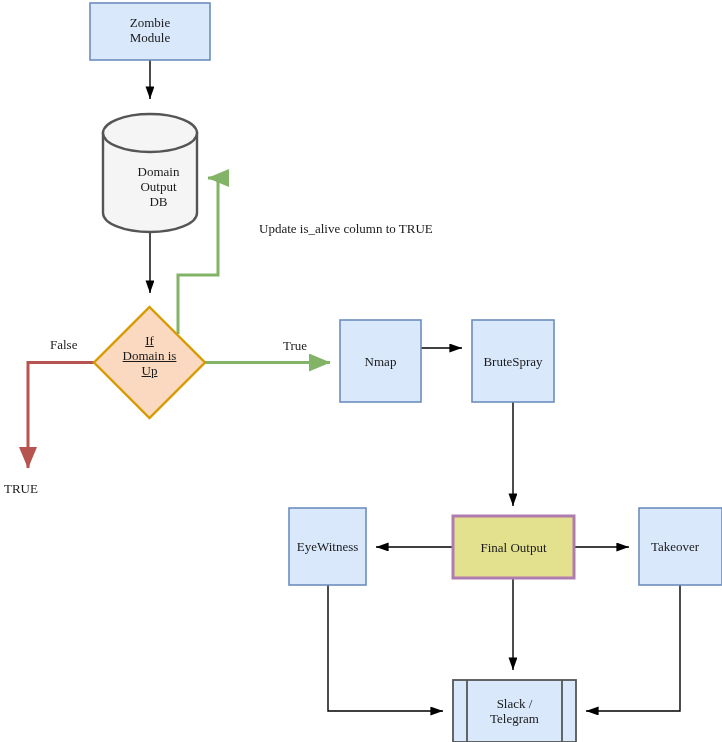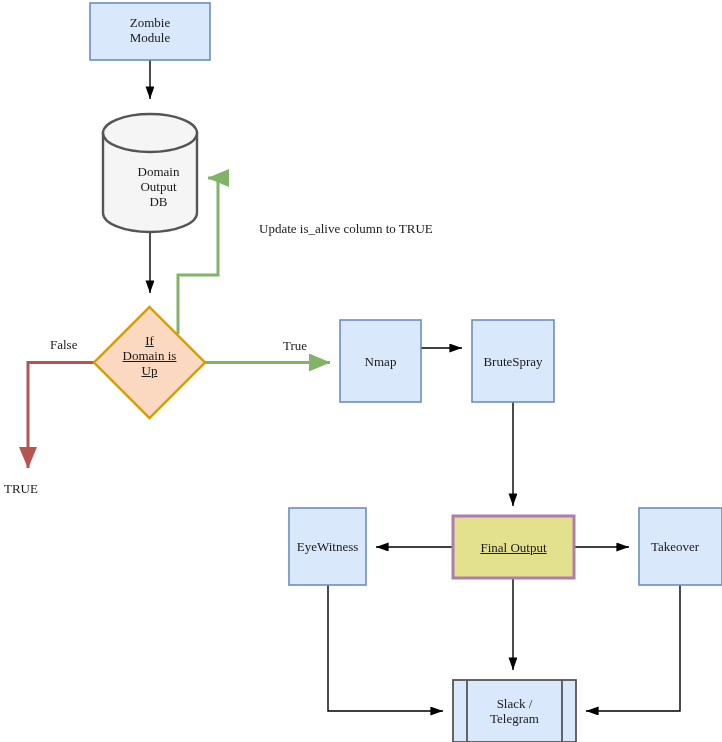--- a/index.html
+++ b/index.html
@@ -156,21 +156,21 @@
 <div class="node-label" style="left:100px; top:324px; width:99px; height:62px;text-decoration:underline;">If
 Domain is
 Up</div>
 
 <div class="node-label" style="left:340px; top:320px; width:81px; height:82px;">Nmap</div>
 
 <div class="node-label" style="left:468px; top:320px; width:90px; height:82px;">BruteSpray</div>
 
 <div class="node-label" style="left:285px; top:508px; width:85px; height:77px;text-align:center;">EyeWitness</div>
 
-<div class="node-label" style="left:453px; top:516px; width:121px; height:62px;text-decoration:underline;">Final Output</div>
+<div class="node-label" style="left:453px; top:516px; width:121px; height:62px;">Final Output</div>
 
 <div class="node-label" style="left:639px; top:508px; width:72px; height:77px;">Takeover</div>
 
 <div class="node-label" style="left:467px; top:680px; width:95px; height:62px;text-align:center;">Slack /
 Telegram</div>
 
 <div class="edge-label" style="left:50px; top:337px;">False</div>
 
 <div class="edge-label" style="left:259px; top:338px;margin-left:24px;">True</div>
 

